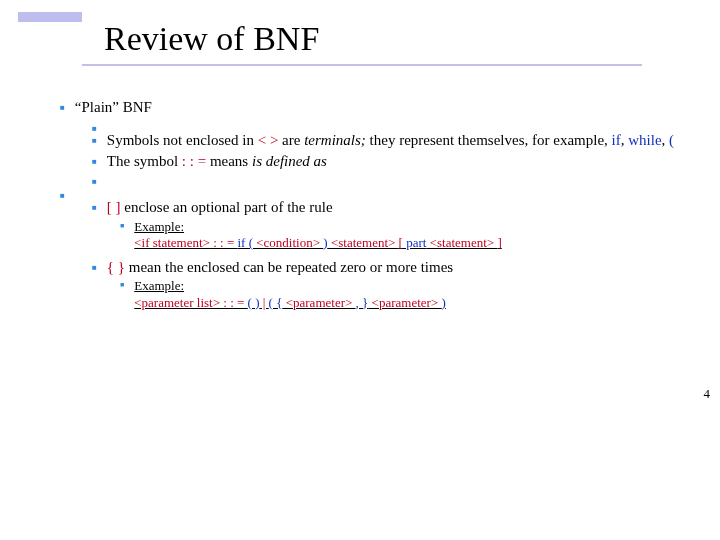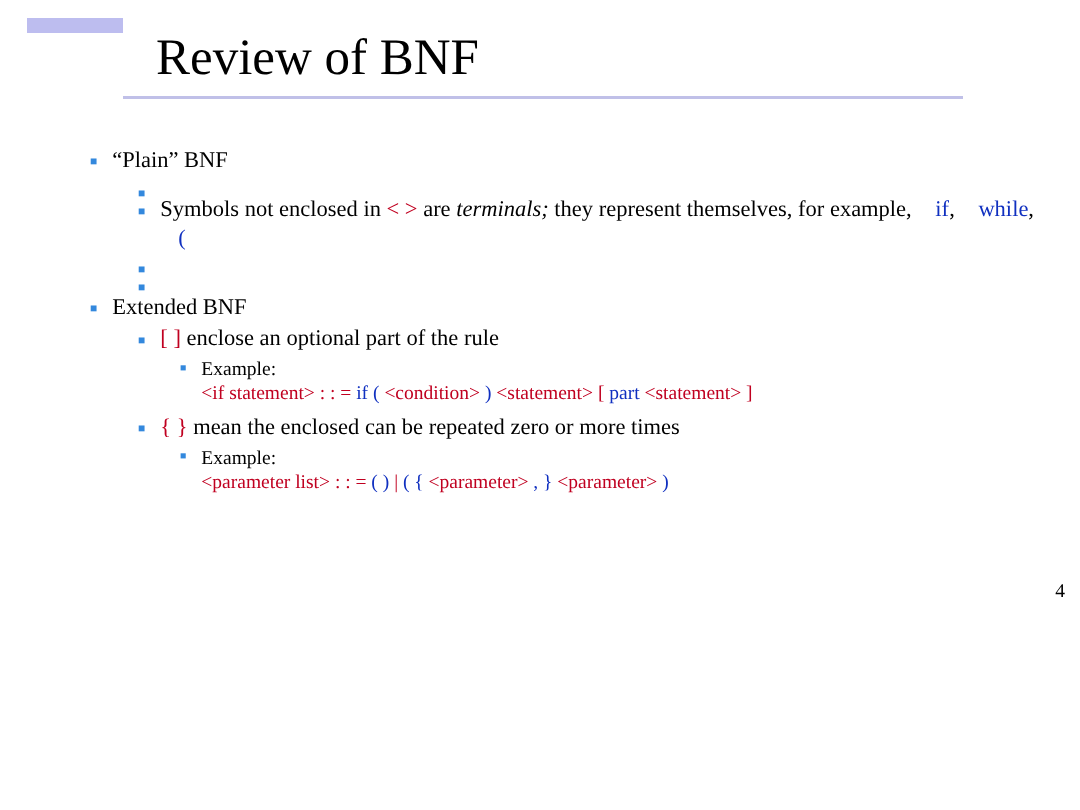--- a/index.html
+++ b/index.html
@@ -50,26 +50,26 @@
     right: 16px;
   }
   .b1, .b2, .b3 { display: flex; align-items: flex-start; }
   .sq { color: #38d; font-size: 8px; margin-right: 10px; position: relative; flex: 0 0 auto; }
   .b1 { margin-bottom: 2px; }
   .b1 > .sq { top: 5px; }
   .b2 { margin-left: 32px; margin-top: 2px; }
   .b2 > .sq { top: 5px; }
   .b3 { margin-left: 60px; margin-top: 2px; }
   .b3 > .sq { top: 3px; font-size: 7px; }
-  .b3 .txt { font-size: 13px; }
+  .b3 .txt { font-size: 13px; text-decoration: underline; }
   .txt { display: inline; }
   i { font-style: italic; }
   .cr { color: #c00020; font-family: "Comic Sans MS", "Segoe Script", cursive; }
   .cb { color: #1030c0; font-family: "Comic Sans MS", "Segoe Script", cursive; }
-  .kwd { color: #1030c0; font-family: "Comic Sans MS", "Segoe Script", cursive; margin-left: 12px; }
+  .kwd { color: #1030c0; font-family: "Comic Sans MS", "Segoe Script", cursive; }
   .pagenum {
     position: absolute;
     right: 10px;
     bottom: 6px;
     font-size: 13px;
   }
 </style>
 </head>
 <body>
 
@@ -91,29 +91,31 @@
 
     <div class="b2">
       <span class="sq">■</span>
       <span class="txt">
         <span>Symbols not enclosed in </span><span class="cr">&lt; &gt;</span><span> are </span><i>terminals;</i><span> they represent themselves, for example, </span><span class="kwd">if</span><span>, </span><span class="kwd">while</span><span>, </span><span class="kwd">(</span>
       </span>
     </div>
 
     <div class="b2">
       <span class="sq">■</span>
+      <span class="txt">
+        <span>The symbol </span><span class="cr">: : =</span><span> means </span><i>is defined as</i>
+      </span>
     </div>
 
     <div class="b2">
       <span class="sq">■</span>
     </div>
 
     <div class="b1" style="margin-top:4px">
       <span class="sq">■</span>
-      <span class="txt">Extended BNF</span>
     </div>
 
     <div class="b2">
       <span class="sq">■</span>
       <span class="txt">
         <span class="cr">[ ]</span><span>  enclose an optional part of the rule</span>
       </span>
     </div>
 
     <div class="b3">

